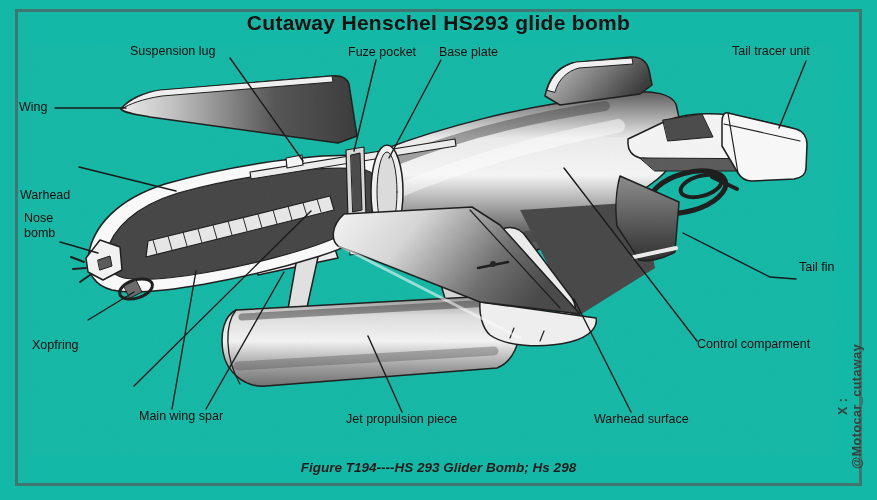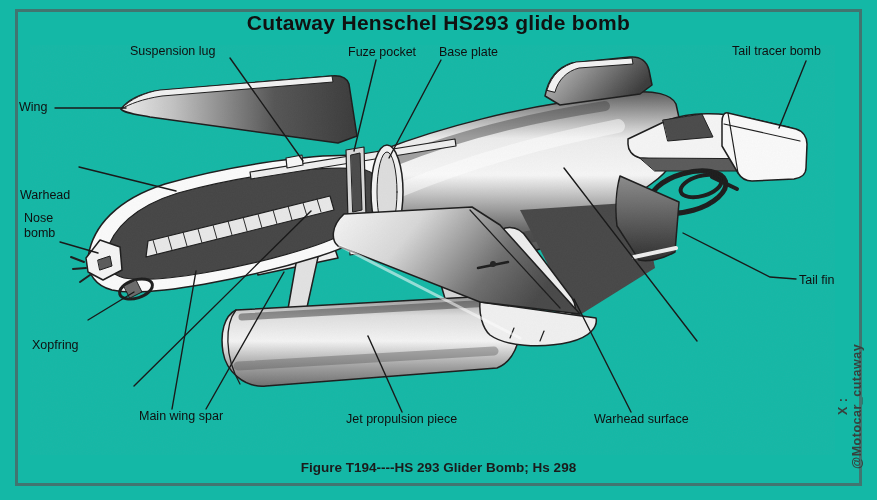--- a/index.html
+++ b/index.html
@@ -17,21 +17,21 @@
     font-size:21px;font-weight:bold;letter-spacing:.3px;color:#111;
   }
   .art{position:absolute;left:0;top:0;}
   .lbl{
     position:absolute;font-size:12.5px;font-weight:normal;line-height:1.2;
     color:#0f0f0f;white-space:nowrap;
   }
   .lbl.wrap{white-space:normal;}
   .caption{
     position:absolute;left:0;right:0;top:460px;text-align:center;
-    font-size:13.5px;font-weight:bold;color:#1b1b1b;
+    font-size:13.5px;font-weight:bold;font-style:italic;color:#1b1b1b;
   }
   .watermark{
     position:absolute;right:13px;top:336px;height:140px;
     writing-mode:vertical-rl;transform:rotate(180deg);
     font-size:12.5px;font-weight:bold;color:#37413e;letter-spacing:.5px;
     text-align:center;
   }
 </style>
 </head>
 <body>
@@ -197,26 +197,27 @@
       <line x1="402" y1="412" x2="368" y2="336"></line>
       <line x1="631" y1="412" x2="574" y2="299"></line>
       <line x1="697" y1="341" x2="564" y2="168"></line>
       <polyline points="796,279 770,277 683,233"></polyline>
     </g>
   </svg>
 
   <div class="lbl" style="left:130px;top:44px;">Suspension lug</div>
   <div class="lbl" style="left:306px;top:45px;margin-left:42px;">Fuze pocket</div>
   <div class="lbl" style="left:439px;top:45px;">Base plate</div>
-  <div class="lbl" style="left:732px;top:44px;">Tail tracer bomb</div>
+  <div class="lbl" style="left:732px;top:44px;">Tail tracer unit</div>
   <div class="lbl" style="left:19px;top:100px;">Wing</div>
   <div class="lbl" style="left:20px;top:160px;margin-top:28px;">Warhead</div>
   <div class="lbl wrap" style="left:24px;top:211px;width:46px;">Nose bomb</div>
   <div class="lbl" style="left:32px;top:316px;margin-top:22px;">Xopfring</div>
   <div class="lbl" style="left:139px;top:409px;">Main wing spar</div>
   <div class="lbl" style="left:346px;top:412px;">Jet propulsion piece</div>
   <div class="lbl" style="left:594px;top:412px;">Warhead surface</div>
-  <div class="lbl" style="left:799px;top:273px;">Tail fin</div>
+  <div class="lbl" style="left:697px;top:337px;">Control comparment</div>
+  <div class="lbl" style="left:799px;top:260px;">Tail fin</div>
 
   <div class="caption">Figure T194----HS 293 Glider Bomb; Hs 298</div>
   <div class="watermark">X : @Motocar_cutaway</div>
 
 </div>
 
 </body></html>

